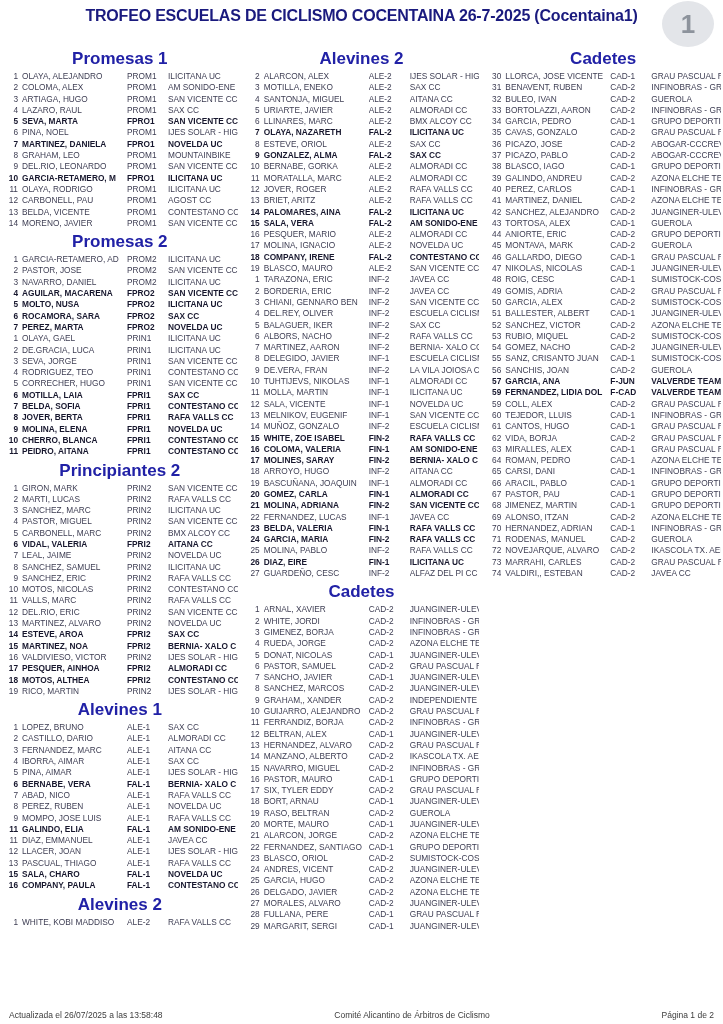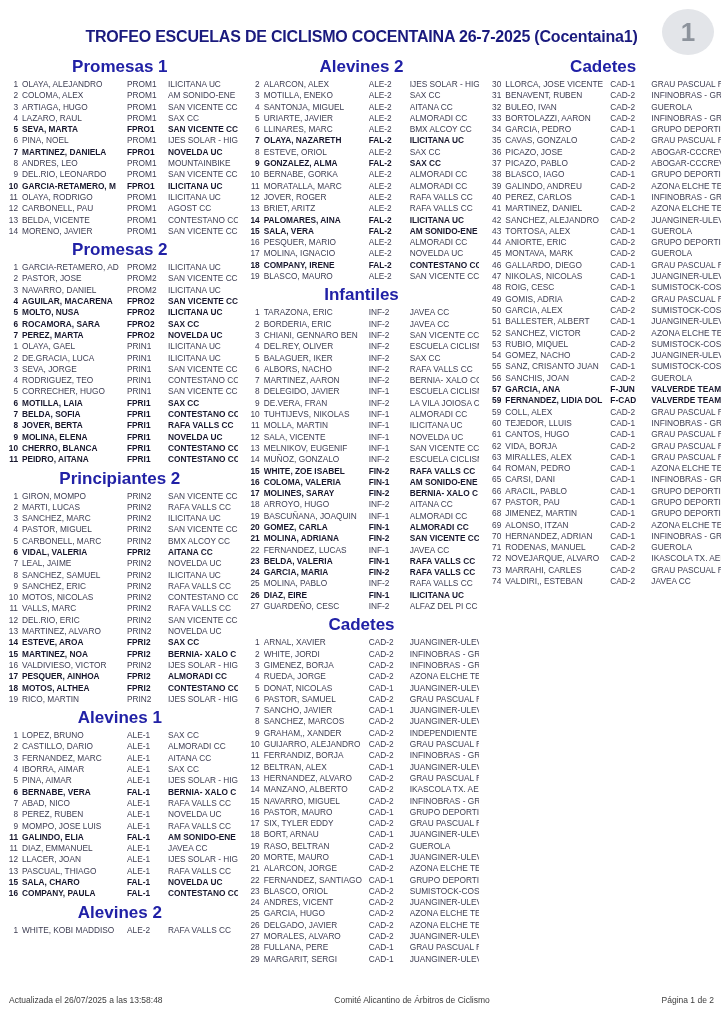--- a/index.html
+++ b/index.html
@@ -1,38 +1,38 @@
 <!DOCTYPE html>
 <html><head>
 <meta charset="utf-8">
 <style>
   * { box-sizing: border-box; }
   html,body { margin:0; padding:0; background:#ffffff; }
   body { width:723px; height:1024px; font-family:"Liberation Sans", sans-serif; }
   .page { position:relative; width:723px; height:1024px; background:#ffffff; overflow:hidden; }
 
-  .title-row { position:relative; padding-top:20px; height:46px;margin-top:8px; }
+  .title-row { position:relative; padding-top:7px; height:46px; }
   .doc-title { text-align:center; color:#1a1a7e; font-weight:bold; font-size:16px; letter-spacing:-0.2px; }
   .page-badge { position:absolute; top:1px; right:9px; width:52px; height:46px; border-radius:50%;
                 background:#e3e5e9; color:#8d939c; font-size:26px; font-weight:bold;
                 display:flex; align-items:center; justify-content:center; }
 
   .columns { display:flex; gap:6px; padding:0 2px; align-items:flex-start; }
   .col { flex:1; min-width:0; }
 
   .section-heading { margin:3px 0 2px 0; text-align:center; color:#2121a6; font-weight:bold;
                      font-size:17px; font-family:"Liberation Sans", sans-serif; }
 
   .row { display:grid; grid-template-columns:16px 101px 37px 1fr; column-gap:4px;
          font-size:8.3px; line-height:11.3px; color:#3c3c52; white-space:nowrap; }
   .row > span { overflow:hidden; }
   .row .num { text-align:right; }
   .row.bold { font-weight:bold; color:#17172e; }
 
-  .footer { position:absolute; left:0; right:0; bottom:19px; display:flex; justify-content:space-between;
+  .footer { position:absolute; left:0; right:0; bottom:4px; display:flex; justify-content:space-between;
             padding:0 9px; font-size:8.5px; color:#3d3d3d; }
 </style>
 </head>
 <body>
 
 <div class="page">
   <div class="title-row">
     <div class="doc-title">TROFEO ESCUELAS DE CICLISMO COCENTAINA 26-7-2025 (Cocentaina1)</div>
     <div class="page-badge">1</div>
   </div>
@@ -77,21 +77,21 @@
           <span class="club">IJES SOLAR - HIG</span>
         </div>
         <div class="row bold">
           <span class="num">7</span>
           <span class="name">MARTINEZ, DANIELA</span>
           <span class="cat">FPRO1</span>
           <span class="club">NOVELDA UC</span>
         </div>
         <div class="row">
           <span class="num">8</span>
-          <span class="name">ANDRES, LEO</span>
+          <span class="name">GRAHAM, LEO</span>
           <span class="cat">PROM1</span>
           <span class="club">MOUNTAINBIKE</span>
         </div>
         <div class="row">
           <span class="num">9</span>
           <span class="name">DEL.RIO, LEONARDO</span>
           <span class="cat">PROM1</span>
           <span class="club">SAN VICENTE CC</span>
         </div>
         <div class="row bold">
@@ -229,21 +229,21 @@
         </div>
         <div class="row bold">
           <span class="num">11</span>
           <span class="name">PEIDRO, AITANA</span>
           <span class="cat">FPRI1</span>
           <span class="club">CONTESTANO CC</span>
         </div>
         <div class="section-heading">Principiantes 2</div>
         <div class="row">
           <span class="num">1</span>
-          <span class="name">GIRON, MOMPO</span>
+          <span class="name">GIRON, MARK</span>
           <span class="cat">PRIN2</span>
           <span class="club">SAN VICENTE CC</span>
         </div>
         <div class="row">
           <span class="num">2</span>
           <span class="name">MARTI, LUCAS</span>
           <span class="cat">PRIN2</span>
           <span class="club">RAFA VALLS CC</span>
         </div>
         <div class="row">
@@ -550,21 +550,20 @@
           <span class="name">COMPANY, IRENE</span>
           <span class="cat">FAL-2</span>
           <span class="club">CONTESTANO CC</span>
         </div>
         <div class="row">
           <span class="num">19</span>
           <span class="name">BLASCO, MAURO</span>
           <span class="cat">ALE-2</span>
           <span class="club">SAN VICENTE CC</span>
         </div>
-        <div class="section-heading">Infantiles</div>
         <div class="row">
           <span class="num">1</span>
           <span class="name">TARAZONA, ERIC</span>
           <span class="cat">INF-2</span>
           <span class="club">JAVEA CC</span>
         </div>
         <div class="row">
           <span class="num">2</span>
           <span class="name">BORDERIA, ERIC</span>
           <span class="cat">INF-2</span>

